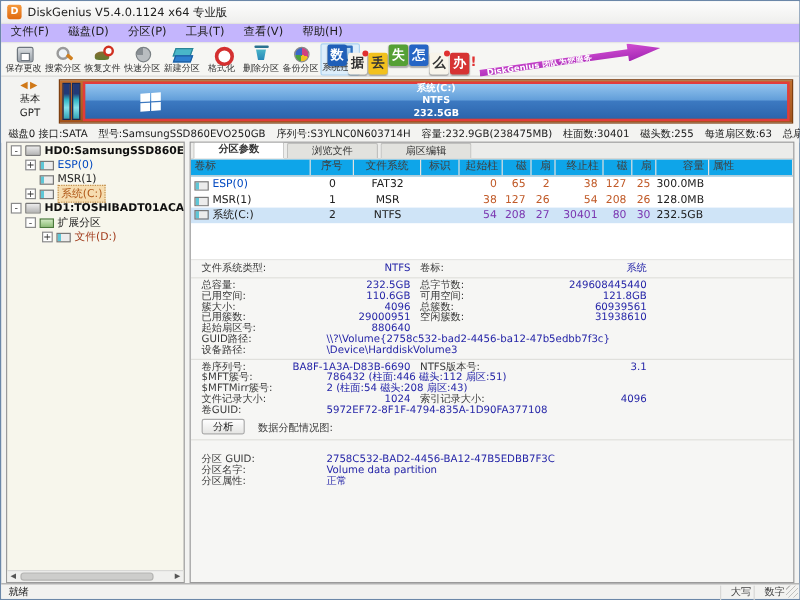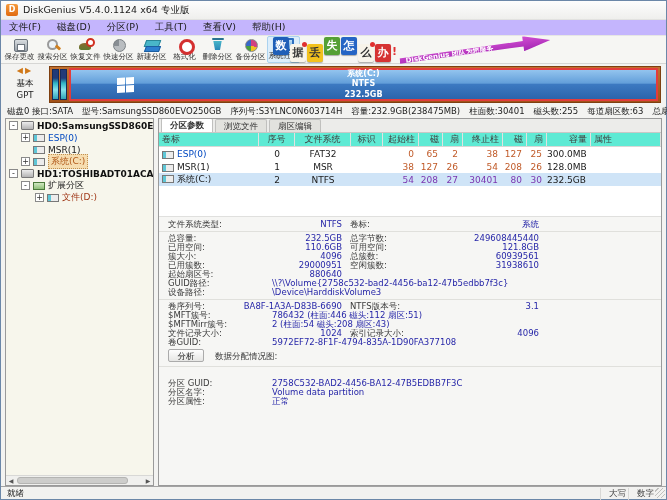--- a/index.html
+++ b/index.html
@@ -67,25 +67,25 @@
 .tl-blue{color:#0048c0}
 .tl-red{color:#a03818}
 .tl-sel{color:#b05818;background:#f6ddb0;border:1px dotted #c09050;padding:0 2px}
 .hscroll{position:absolute;left:0;right:0;bottom:0;height:10px;background:#f0f0ee;border-top:1px solid #d8d8d6}
 .harrow{position:absolute;top:0;width:10px;height:9px;font-size:6px;line-height:9px;text-align:center;color:#555}
 .harrow.l{left:0}.harrow.r{right:0}
 .hthumb{position:absolute;left:11px;right:25px;top:1px;height:7px;background:#cdcdcb;border:1px solid #b4b4b2;border-radius:3px}
 
 .rpanel{position:absolute;left:157px;top:0;right:4px;bottom:0;border:1px solid #9a9a9a;background:#f6f6f4;overflow:hidden}
 .tabs{height:14px;background:#ececea;display:flex;align-items:flex-end;padding-left:2px;border-bottom:1px solid #c8c8c6}
-.tab{padding:0 8px;line-height:12px;font-size:8.5px;border:1px solid #c0c0be;border-bottom:none;background:#e2e2de;margin-right:2px;border-radius:2px 2px 0 0;color:#333}
+.tab{padding:0 20px;line-height:12px;font-size:8.5px;border:1px solid #c0c0be;border-bottom:none;background:#e2e2de;margin-right:2px;border-radius:2px 2px 0 0;color:#333}
 .tab.active{background:#fff;font-weight:bold;line-height:13px}
 .tablewrap{position:absolute;top:14px;left:0;right:0;height:84px;background:#fff;border-bottom:1px solid #e0e0de}
 .tgrid{display:grid;grid-template-columns:100px 36px 56px 32px 36px 24px 20px 40px 24px 20px 44px 1fr;align-items:center}
-.thead{height:14px;background:#5eead4;border-bottom:1px solid #d8d8d6;color:#404040}
+.thead{height:14px;background:#0ea5e9;border-bottom:1px solid #d8d8d6;color:#404040}
 .thead span{border-right:1px solid #e2e2e0;padding:0 3px;line-height:13px;height:13px;overflow:hidden}
 .th-num{text-align:right}.th-c{text-align:center}
 .trow{height:13px}
 .trow.sel{background:#cfe4f7}
 .c-name{padding-left:18px;position:relative;overflow:hidden}
 .c-name .ic-part{position:absolute;left:3px;top:2px}
 .c-c{text-align:center}
 .c-num{text-align:right;padding-right:5px;color:#c05a28}
 .trow.sel .c-num{color:#7a35b0}
 .c-cap{text-align:right;padding-right:6px;color:#202020}

